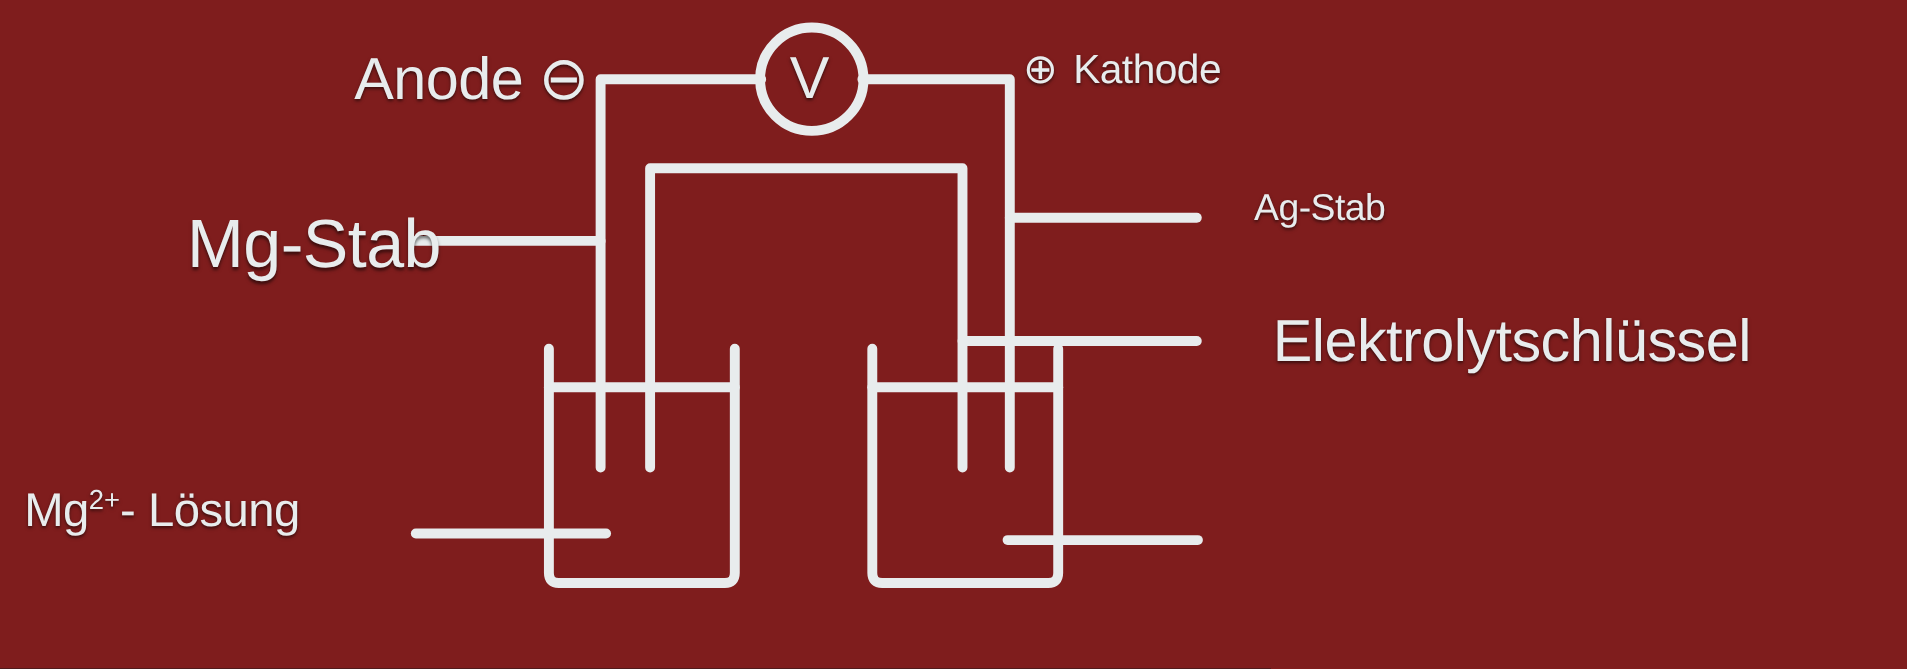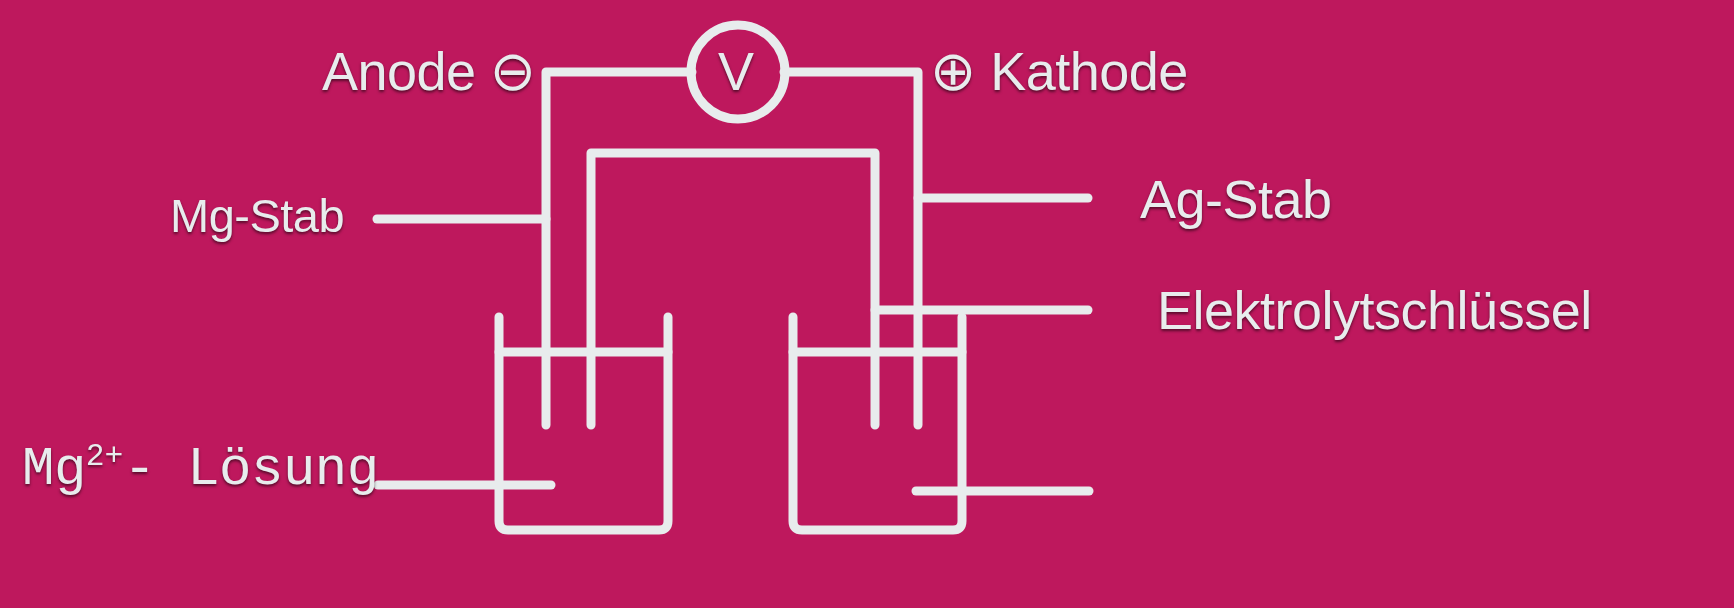--- a/index.html
+++ b/index.html
@@ -7,21 +7,21 @@
     padding: 0;
     background: #0a1c20;
   }
   body {
     font-family: "Liberation Sans", sans-serif;
   }
   #stage {
     position: relative;
     width: 1734px;
     height: 608px;
-    background: #be185d;
+    background: #7f1d1d;
     overflow: hidden;
   }
   #stage svg {
     position: absolute;
     left: 0;
     top: 0;
   }
   .lbl {
     position: absolute;
     color: #e8eced;
@@ -71,30 +71,30 @@
       <line x1="875" y1="310" x2="1088" y2="310"></line>
       <line x1="378" y1="485" x2="551" y2="485"></line>
       <line x1="916" y1="491" x2="1089" y2="491"></line>
     </g>
   </svg>
 
   <div class="lbl" style="left:322px; top:44px; font-size:54px;">
     <span>Anode</span><span class="sym" style="margin-left:14px;">⊖</span>
   </div>
 
-  <div class="lbl" style="left:930px; top:44px; font-size:54px;">
+  <div class="lbl" style="left:930px; top:44px; font-size:37px;">
     <span class="sym">⊕</span><span style="margin-left:14px;">Kathode</span>
   </div>
 
-  <div class="lbl" style="left:170px; top:192px; font-size:47px;">Mg-Stab</div>
+  <div class="lbl" style="left:170px; top:192px; font-size:62px;">Mg-Stab</div>
 
-  <div class="lbl" style="left:1140px; top:172px; font-size:54px;">Ag-Stab</div>
+  <div class="lbl" style="left:1140px; top:172px; font-size:34px;">Ag-Stab</div>
 
   <div class="lbl" style="left:1140px; top:283px; font-size:54px;margin-left:17px;">Elektrolytschlüssel</div>
 
-  <div class="lbl" style="left:22px; top:443px; font-size:54px;font-family:Liberation Mono, monospace;">
+  <div class="lbl" style="left:22px; top:443px; font-size:43px;">
     <span>Mg</span><sup>2+</sup><span>- Lösung</span>
   </div>
 
 
   <div class="lbl" style="left:718px; top:44px; font-size:54px;">V</div>
 
 </div>
 
 </body></html>

